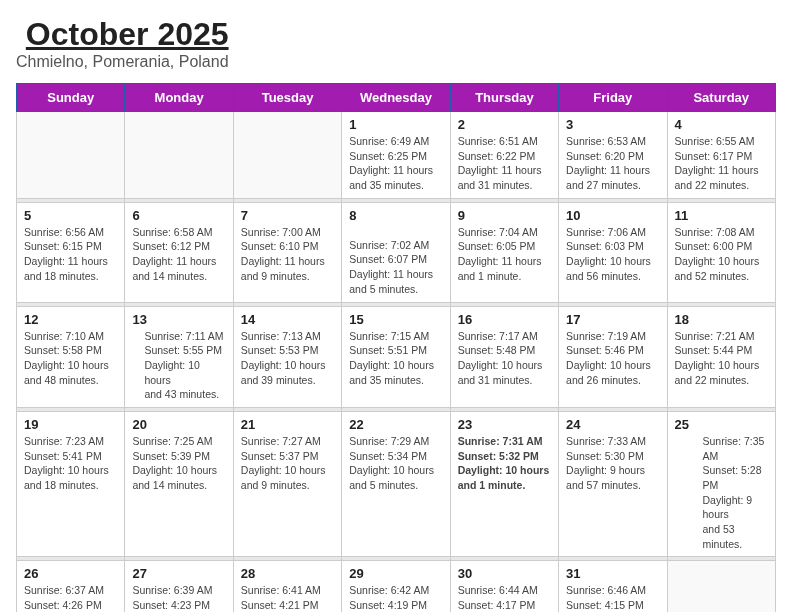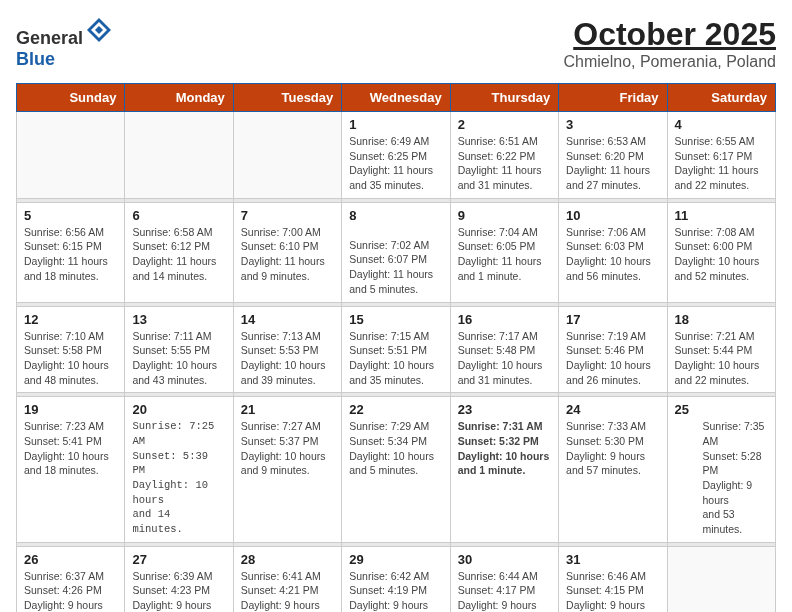--- a/index.html
+++ b/index.html
@@ -37,23 +37,23 @@
     .location-title {
       font-size: 16px;
       color: #555;
     }
     .calendar {
       width: 100%;
       border-collapse: collapse;
       border: 1px solid #ccc;
     }
     .calendar th {
-      background-color: #c2410c;
+      background-color: #a21caf;
       color: #fff;
-      text-align: right;
+      text-align: center;
       padding: 6px 8px;
       font-size: 13px;
       border: 1px solid #1a5fa8;
     }
     .calendar td {
       vertical-align: top;
       padding: 5px 7px;
       border: 1px solid #ccc;
       font-size: 11px;
       color: #333;
@@ -73,30 +73,20 @@
     .day-info {
       font-size: 10.5px;
       color: #444;
       line-height: 1.4;
     }
   </style>
 </head>
 <body>
 
 <div class="header">
-  <div class="logo">
-    <div>
-      <span style="font-size:18px;font-weight:bold;color:#333;">General</span><svg class="logo-icon" viewBox="0 0 28 28" xmlns="http://www.w3.org/2000/svg">
-        <polygon points="14,2 26,14 14,26 2,14" fill="#1a5fa8"></polygon>
-        <polygon points="14,6 22,14 14,22 6,14" fill="#fff"></polygon>
-        <polygon points="14,10 18,14 14,18 10,14" fill="#1a5fa8"></polygon>
-      </svg><br>
-      <span style="font-size:18px;font-weight:bold;color:#1a5fa8;">Blue</span>
-    </div>
-  </div>
   <div class="title-block">
     <div class="month-title">October 2025</div>
     <div class="location-title">Chmielno, Pomerania, Poland</div>
   </div>
 </div>
 
 <table class="calendar">
   <thead>
     <tr>
     <th>Sunday</th>
@@ -214,21 +204,21 @@
       <tr>
         <td>
           <div class="day-number">12</div>
           <div class="day-info" style="white-space: pre-line;">Sunrise: 7:10 AM
 Sunset: 5:58 PM
 Daylight: 10 hours
 and 48 minutes.</div>
         </td>
         <td>
           <div class="day-number">13</div>
-          <div class="day-info" style="white-space: pre-line;">Sunrise: 7:11 AM
+          <div class="day-info" style="white-space: pre-line; margin-left: 12px;">Sunrise: 7:11 AM
 Sunset: 5:55 PM
 Daylight: 10 hours
 and 43 minutes.</div>
         </td>
         <td>
           <div class="day-number">14</div>
           <div class="day-info" style="white-space: pre-line;">Sunrise: 7:13 AM
 Sunset: 5:53 PM
 Daylight: 10 hours
 and 39 minutes.</div>
@@ -274,21 +264,21 @@
       <tr>
         <td>
           <div class="day-number">19</div>
           <div class="day-info" style="white-space: pre-line;">Sunrise: 7:23 AM
 Sunset: 5:41 PM
 Daylight: 10 hours
 and 18 minutes.</div>
         </td>
         <td>
           <div class="day-number">20</div>
-          <div class="day-info" style="white-space: pre-line; font-family: Liberation Mono, monospace;">Sunrise: 7:25 AM
+          <div class="day-info" style="white-space: pre-line;">Sunrise: 7:25 AM
 Sunset: 5:39 PM
 Daylight: 10 hours
 and 14 minutes.</div>
         </td>
         <td>
           <div class="day-number">21</div>
           <div class="day-info" style="white-space: pre-line;">Sunrise: 7:27 AM
 Sunset: 5:37 PM
 Daylight: 10 hours
 and 9 minutes.</div>

